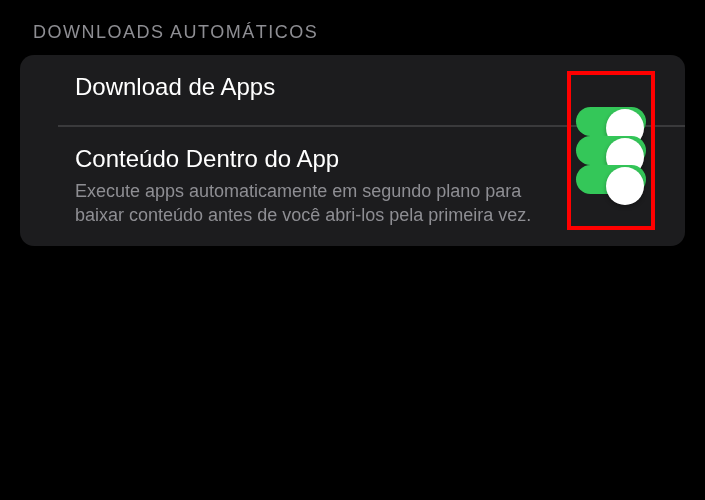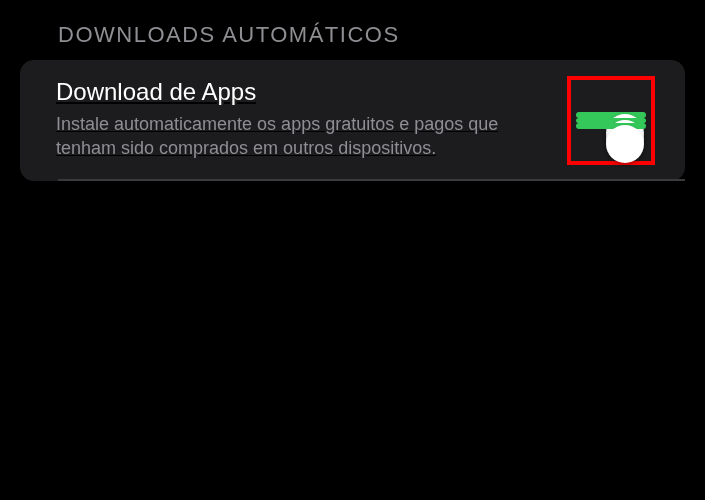--- a/index.html
+++ b/index.html
@@ -9,37 +9,36 @@
     }
     body {
       width: 705px;
       height: 500px;
       background: #000000;
       font-family: -apple-system, BlinkMacSystemFont, "Segoe UI", Helvetica, Arial, sans-serif;
       overflow: hidden;
     }
     .section-header {
       color: #8e8e93;
-      font-size: 22px;
+      font-size: 18px;
       letter-spacing: 1.5px;
-      padding: 22px 0 8px 58px;
+      padding: 22px 0 8px 33px;
       text-transform: uppercase;
     }
     .settings-card {
       background: #1c1c1e;
       border-radius: 14px;
       margin: 4px 20px 16px 20px;
       position: relative;
     }
     .setting-row {
       display: flex;
       align-items: flex-start;
-      padding: 18px 24px 18px 36px;
+      padding: 18px 24px 18px 55px;
       position: relative;
-      text-decoration: underline;
     }
     .setting-content {
       flex: 1;
       padding-right: 120px;
     }
     .setting-title {
       color: #ffffff;
       font-size: 24px;
       font-weight: 400;
       margin-bottom: 6px;
@@ -89,29 +88,34 @@
 </head>
 <body>
 
 <div class="section-header">DOWNLOADS AUTOMÁTICOS</div>
 
 <div class="settings-card">
 
   <div class="setting-row">
     <div class="setting-content">
       <div class="setting-title">Download de Apps</div>
-      <div class="setting-description">Instale automaticamente os apps gratuitos e pagos que tenham sido comprados em outros dispositivos.</div>
     </div>
   </div>
 
   <div class="divider"></div>
 
 
   <div class="divider"></div>
 
+  <div class="setting-row">
+    <div class="setting-content">
+      <div class="setting-title">Conteúdo Dentro do App</div>
+      <div class="setting-description">Execute apps automaticamente em segundo plano para baixar conteúdo antes de você abri-los pela primeira vez.</div>
+    </div>
+  </div>
 
   <div class="toggle-column">
     <div class="toggle">
       <div class="toggle-knob"></div>
     </div>
     <div class="toggle">
       <div class="toggle-knob"></div>
     </div>
     <div class="toggle">
       <div class="toggle-knob"></div>

